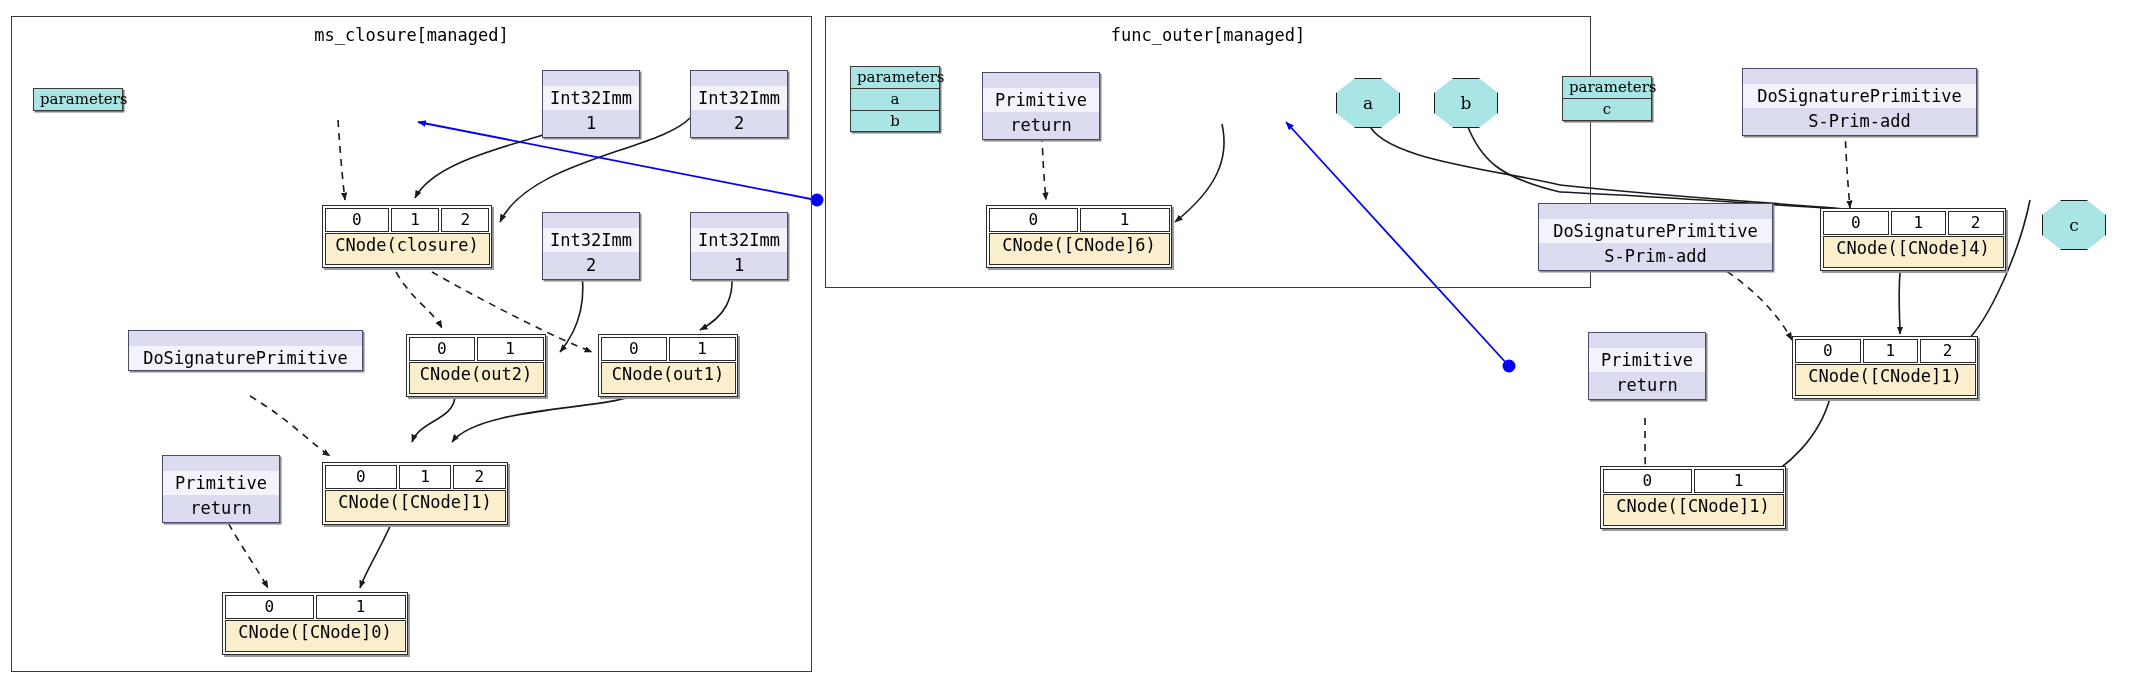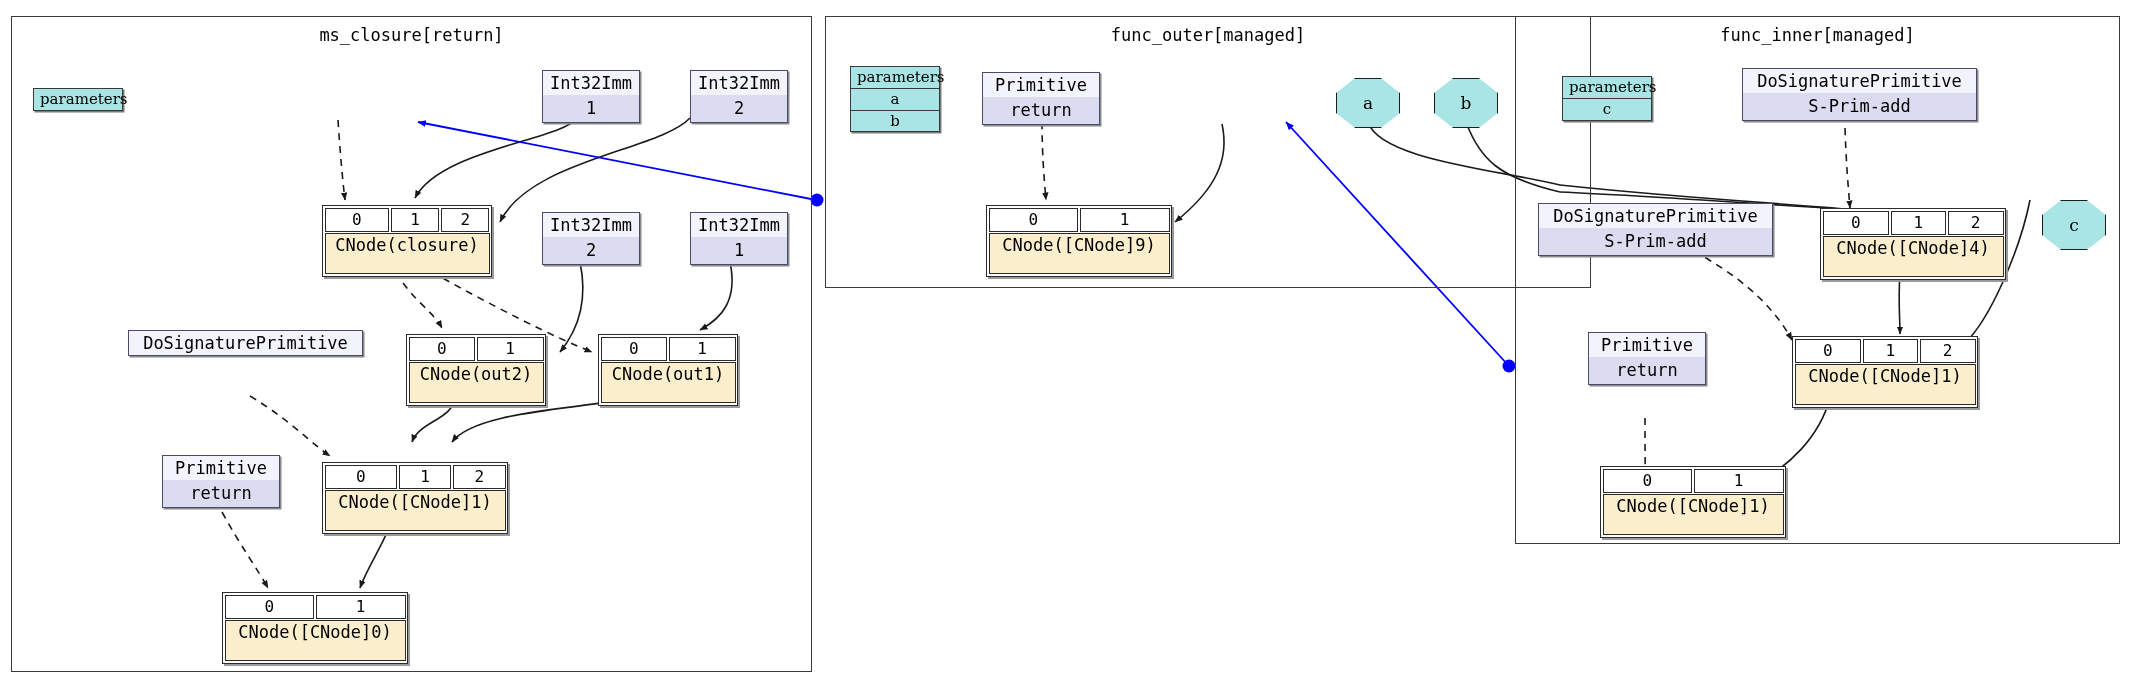--- a/index.html
+++ b/index.html
@@ -22,34 +22,34 @@
 
   
   .ellipse{border:1.6px solid #1d1d1d;background:#90ee90;border-radius:50%;
     display:flex;align-items:center;justify-content:center;
     font-family:"DejaVu Sans Mono",monospace;font-size:17px;color:#000;white-space:nowrap;}
 
   
   .vbox{border:1.4px solid #4a4a6a;background:#dcdcf0;box-shadow:1.5px 1.5px 0 #8a8a8a;
     display:flex;flex-direction:column;}
   .vbox .vtop{background:#f3f3fb;text-align:center;font-size:17px;padding:2px 7px;
-    font-family:"DejaVu Sans Mono",monospace;color:#000;white-space:nowrap;}
+    font-family:"DejaVu Sans Mono",monospace;color:#000;white-space:nowrap;margin-top:15px;}
   .vbox .vbot{background:#dcdcf0;text-align:center;font-size:17px;padding:3px 7px 4px;
     font-family:"DejaVu Sans Mono",monospace;color:#000;white-space:nowrap;}
 
   
   .cnode{border:1.6px solid #2a2a2a;background:#fff;box-shadow:2px 2px 0 #9a9a9a;
     display:flex;flex-direction:column;padding:1.5px;}
   .cnode .ports{display:flex;}
   .cnode .ports .p{border:1.3px solid #2a2a2a;background:#fff;text-align:center;
     font-family:"DejaVu Sans Mono",monospace;font-size:16px;color:#000;
     padding:1px 0 2px;box-sizing:border-box;}
   .cnode .ports .p + .p{margin-left:1.5px;}
   .cnode .lbl{margin-top:1.5px;border:1.3px solid #2a2a2a;background:#faeecd;text-align:center;
-    font-family:"DejaVu Sans Mono",monospace;font-size:17px;color:#000;padding:1px 5px 18px;white-space:nowrap;}
+    font-family:"DejaVu Sans Mono",monospace;font-size:17px;color:#000;padding:1px 5px 9px;white-space:nowrap;}
 
   
   .octa{background:#a9e5e5;border:1.5px solid #1d1d1d;
     display:flex;align-items:center;justify-content:center;
     font-family:"DejaVu Serif",serif;font-size:17px;color:#000;
     clip-path:polygon(30% 0,70% 0,100% 30%,100% 70%,70% 100%,30% 100%,0 70%,0 30%);}
   .octa-wrap{position:absolute;}
 
   svg.edges{position:absolute;left:0;top:0;width:2132px;height:688px;pointer-events:none;}
 </style>
@@ -116,21 +116,21 @@
 
     <g fill="none" stroke="#0000ff" stroke-width="1.8">
       <path d="M816,200 L418,122" marker-end="url(#ahb)"></path>
       <path d="M1508,365 L1286,122" marker-end="url(#ahb)"></path>
     </g>
     <circle cx="817" cy="200" r="6.5" fill="#0000ff"></circle>
     <circle cx="1509" cy="366" r="6.5" fill="#0000ff"></circle>
   </svg>
 
   <div class="cluster" style="left:11px;top:16px;width:801px;height:656px;">
-    <div class="cluster-title">ms_closure[return]</div>
+    <div class="cluster-title">ms_closure[managed]</div>
   </div>
 
   <div class="node paramtbl single" style="left:33px;top:88px;width:90px;">
     <div class="phdr">parameters</div>
   </div>
 
 
   <div class="node vbox" style="left:542px;top:70px;width:98px;">
     <div class="vtop">Int32Imm</div>
     <div class="vbot">1</div>
@@ -225,26 +225,23 @@
     <div class="octa" style="width:62px;height:48px;">
       <span>b</span>
     </div>
   </div>
 
   <div class="node cnode" style="left:986px;top:205px;width:186px;">
     <div class="ports">
       <div class="p" style="flex:1">0</div>
       <div class="p" style="flex:1">1</div>
     </div>
-    <div class="lbl">CNode([CNode]9)</div>
-  </div>
-
-  <div class="cluster" style="left:1515px;top:16px;width:605px;height:528px;">
-    <div class="cluster-title">func_inner[managed]</div>
-  </div>
+    <div class="lbl">CNode([CNode]6)</div>
+  </div>
+
 
   <div class="node paramtbl" style="left:1562px;top:76px;width:90px;">
     <div class="phdr">parameters</div>
     <div>c</div>
   </div>
 
   <div class="node vbox" style="left:1742px;top:68px;width:235px;">
     <div class="vtop">DoSignaturePrimitive</div>
     <div class="vbot">S-Prim-add</div>
   </div>

